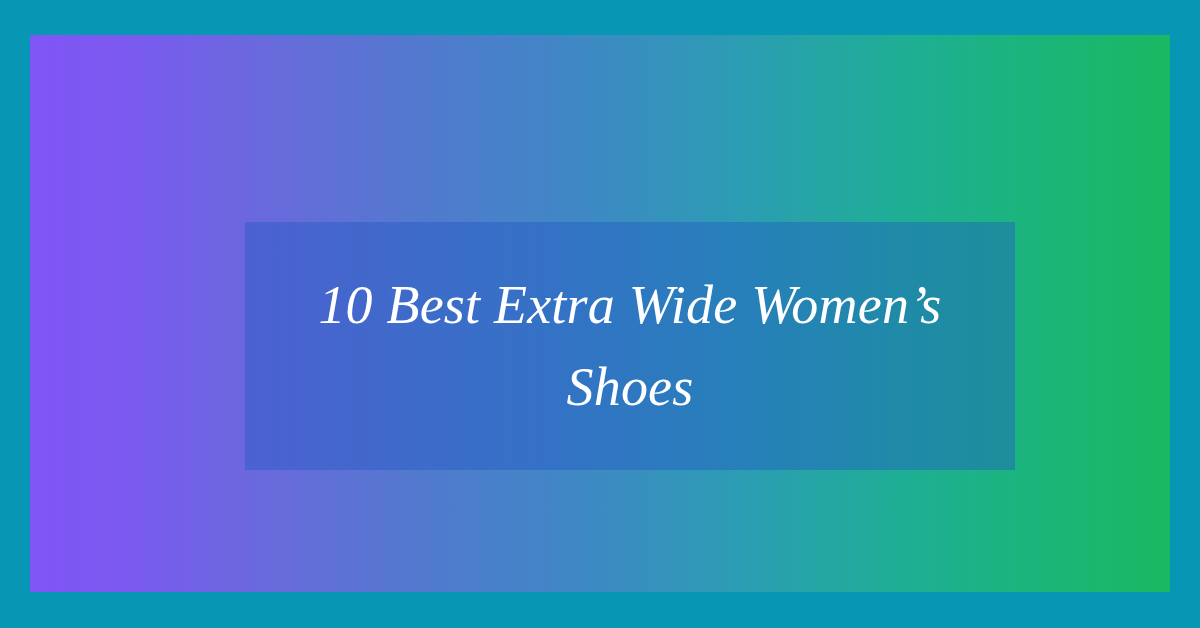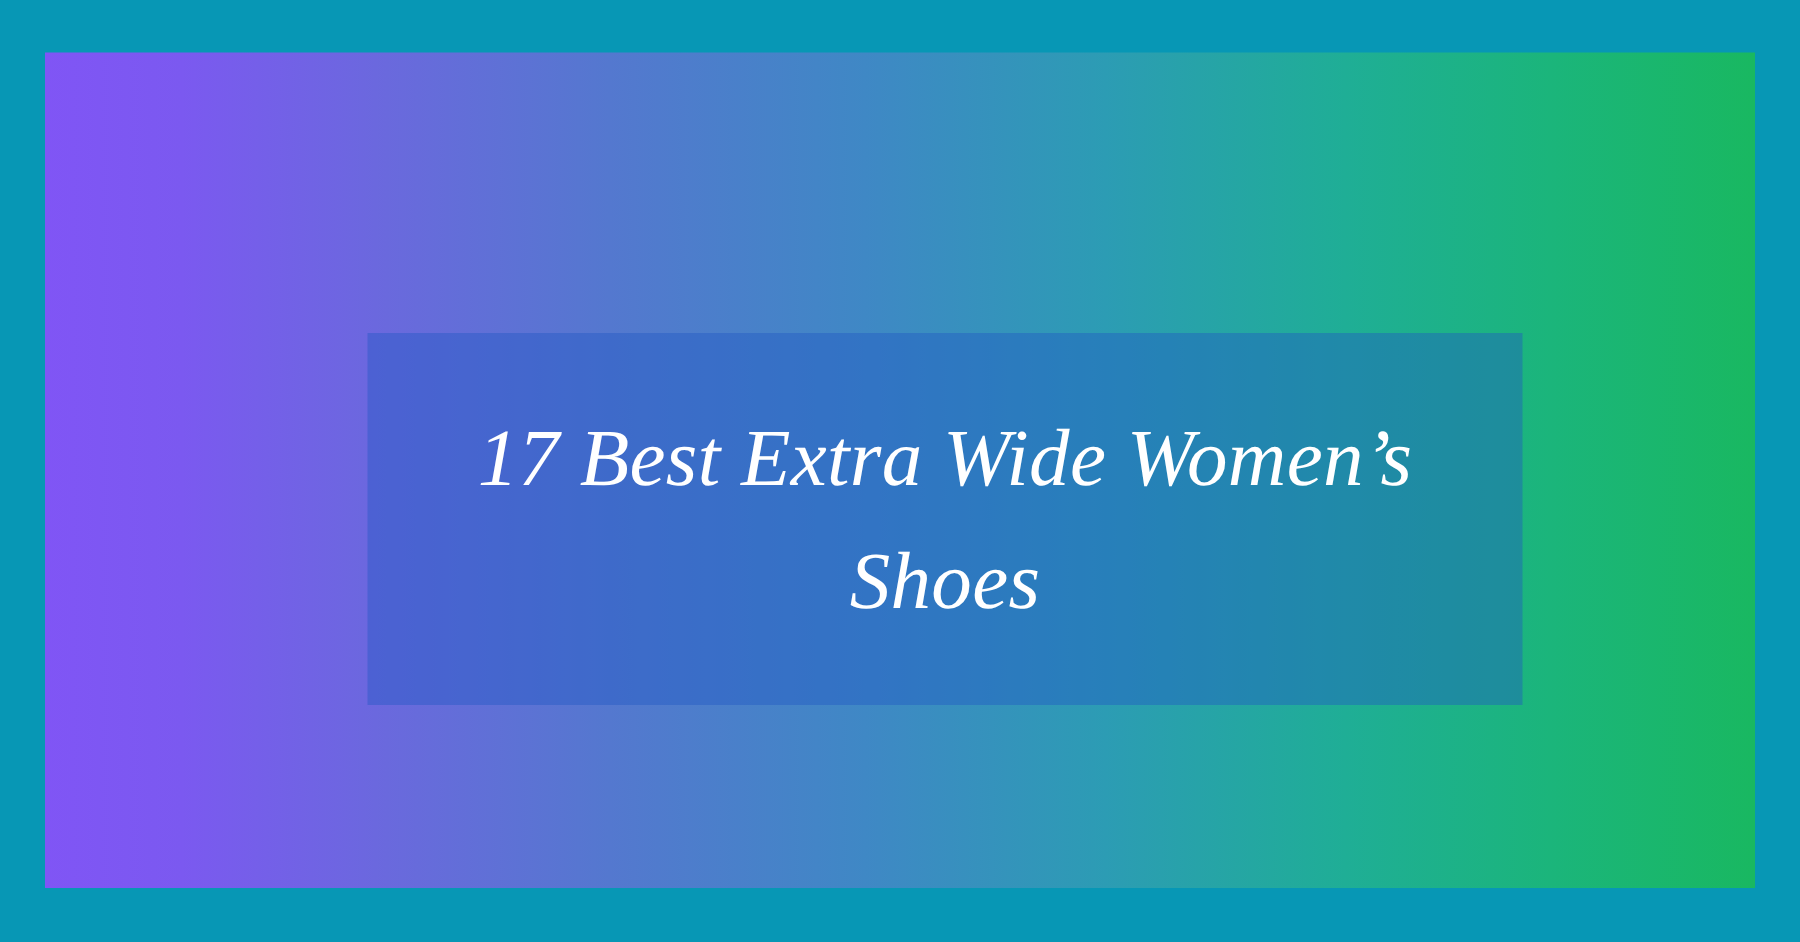--- a/index.html
+++ b/index.html
@@ -77,18 +77,18 @@
 </head>
 <body>
 
 <div class="canvas">
 
   <div class="frame"></div>
 
   <div class="gradient-panel">
 
     <div class="caption-box">
-      <h1 class="title">17 Best Extra Wide Women’s Shoes</h1>
+      <h1 class="title">10 Best Extra Wide Women’s Shoes</h1>
     </div>
 
   </div>
 
 </div>
 
 </body></html>

